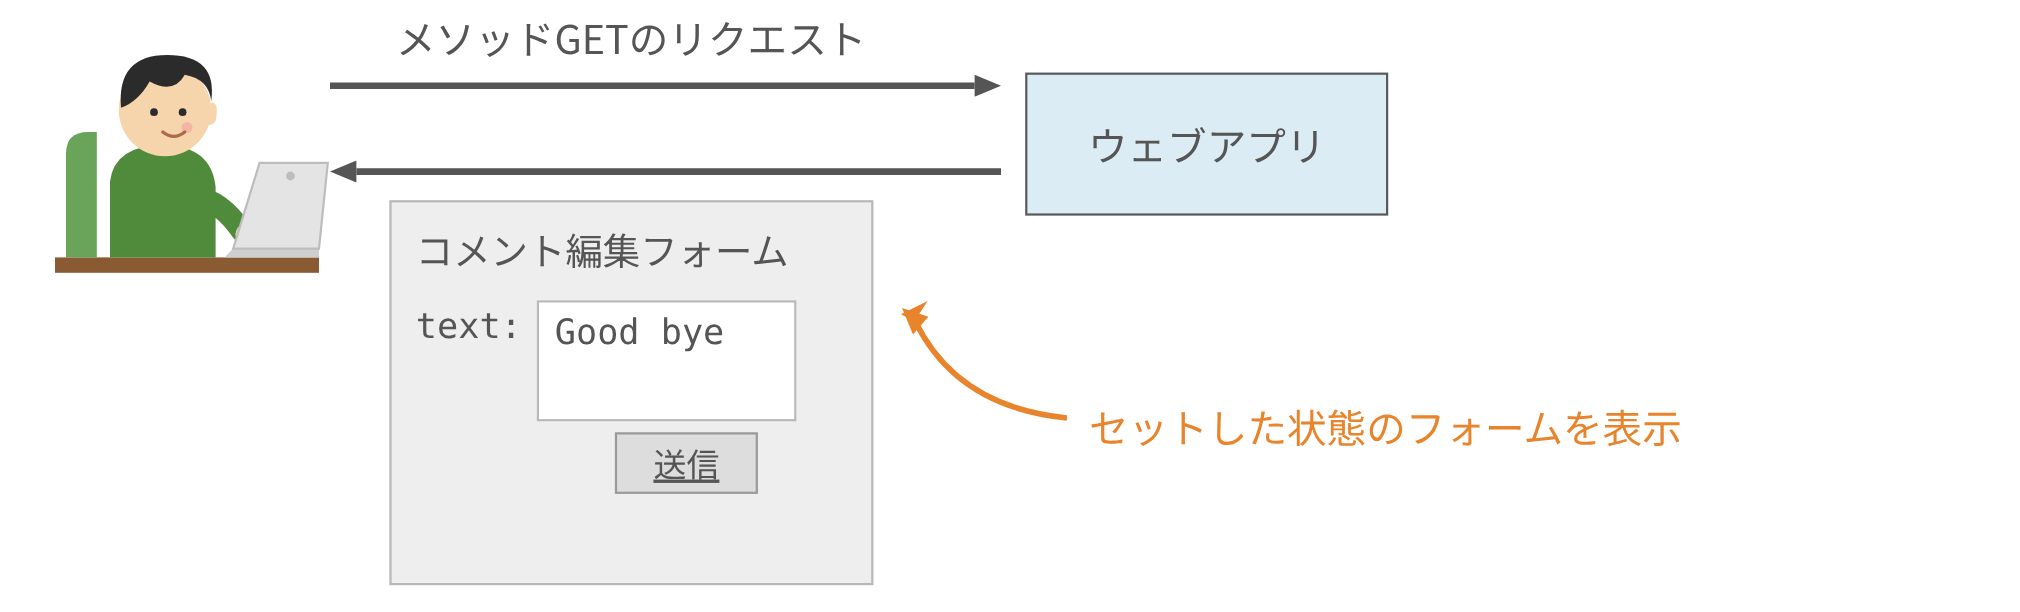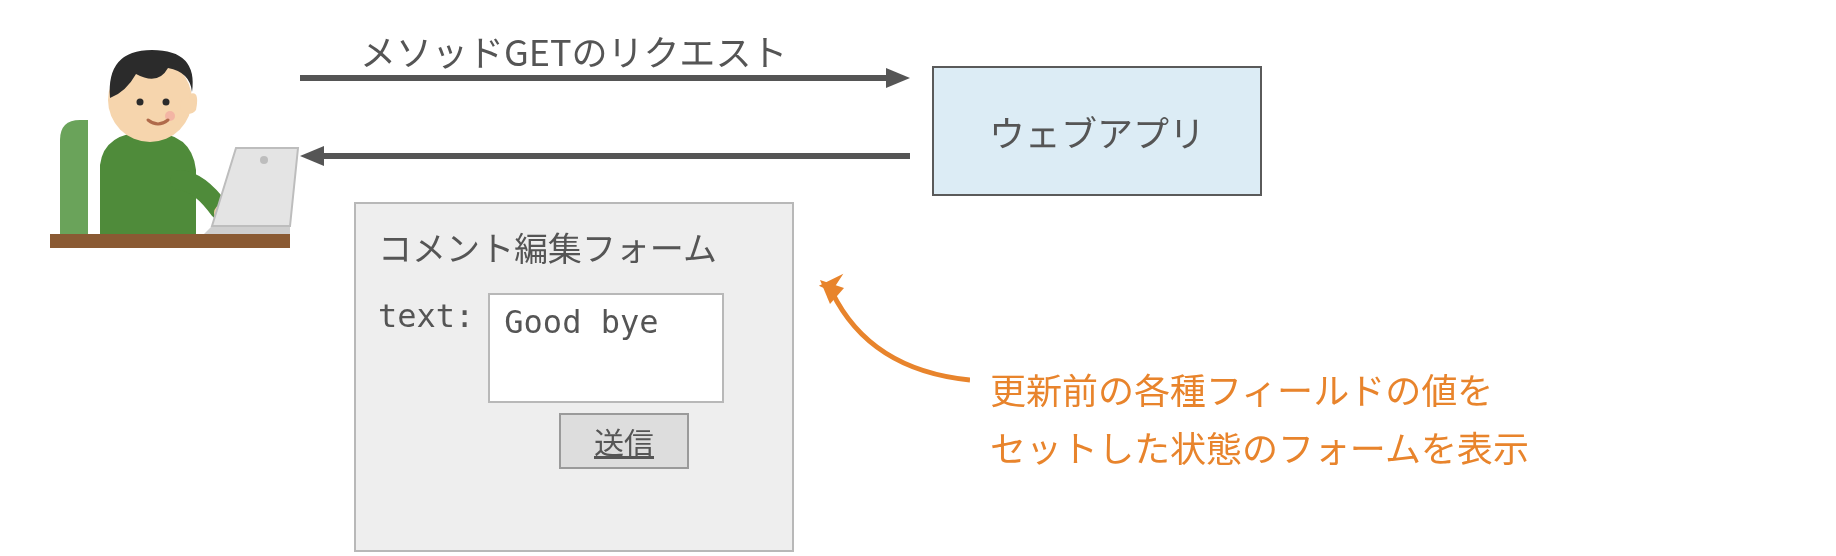--- a/index.html
+++ b/index.html
@@ -21,21 +21,21 @@
     left: 40px;
     top: 20px;
     width: 260px;
     height: 260px;
   }
 
   
   .arrow-label-top {
     position: absolute;
     left: 360px;
-    top: 24px;
+    top: 8px;
     font-size: 36px;
     color: #555555;
   }
   .arrow-top {
     position: absolute;
     left: 300px;
     top: 68px;
     width: 610px;
     height: 20px;
   }
@@ -69,21 +69,21 @@
     justify-content: center;
     font-size: 36px;
     color: #555555;
     margin-top: 20px;
   }
 
   
   .form-box {
     position: absolute;
     left: 354px;
-    top: 202px;
+    top: 182px;
     width: 440px;
     height: 350px;
     background: #eeeeee;
     border: 2px solid #b8b8b8;
     padding: 18px 22px;
   }
   .form-title {
     font-size: 34px;
     color: #555555;
     margin-bottom: 22px;
@@ -214,15 +214,14 @@
   </div>
 </div>
 
 <svg class="orange-arrow" viewBox="0 0 160 120">
   <path d="M160 110 Q 60 100 22 22" class="orange-stroke"></path>
   <polygon points="22,22 8,18 30,2 18,30" class="orange-head" transform="rotate(10 22 22)"></polygon>
   <polygon points="10,10 34,18 20,34" class="orange-head"></polygon>
 </svg>
 
 <div class="annotation">
-  <div>更新前の各種フィールドの値を</div>
   <div>セットした状態のフォームを表示</div>
 </div>
 
 </body></html>

